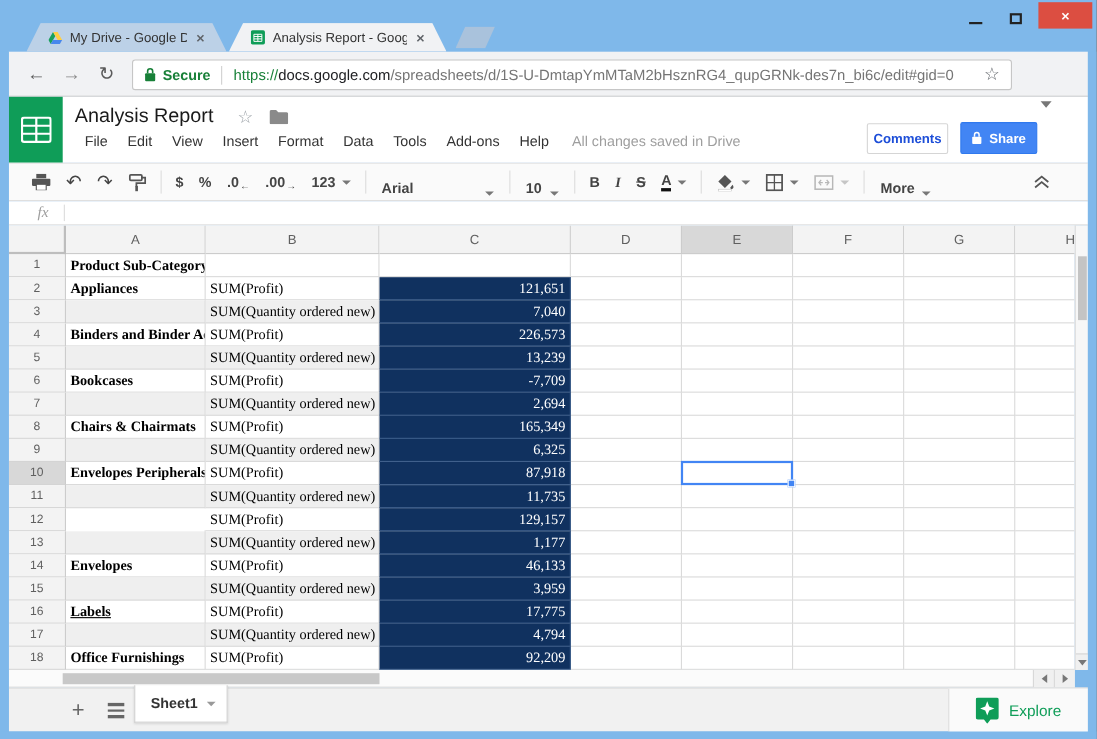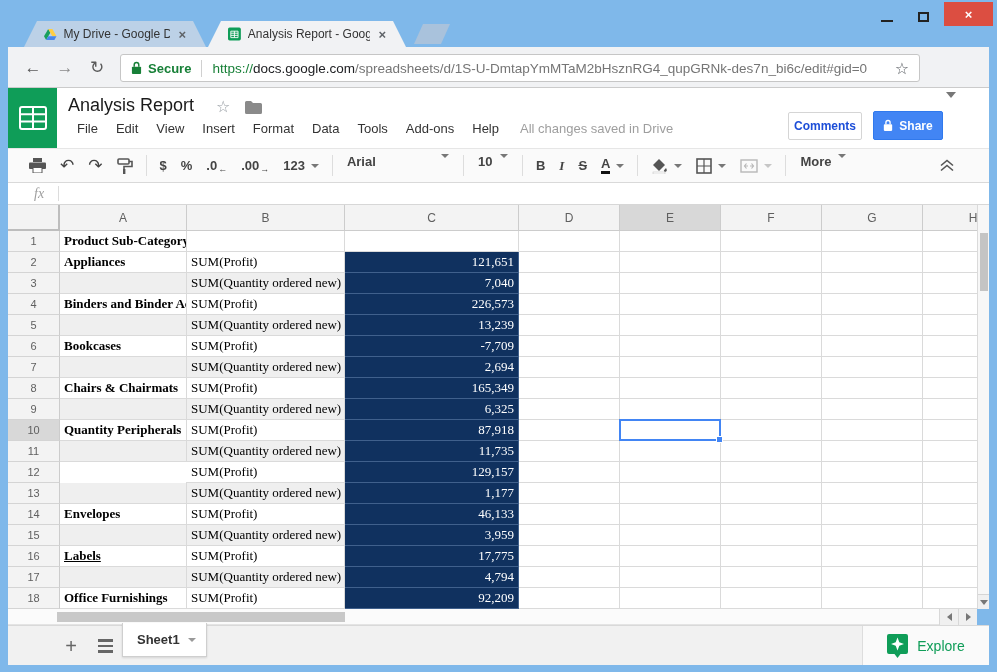--- a/index.html
+++ b/index.html
@@ -45,21 +45,21 @@
   .btn-comments { position:absolute; left:780px; top:24px; width:74px; height:28px; background:#fff; border:1px solid #D5D5D5; border-radius:2px; font-size:12px; font-weight:bold; color:#1d4ed8; display:flex; align-items:center; justify-content:center; }
   .btn-share { position:absolute; left:865px; top:23px; width:70px; height:29px; background:var(--share_blue,#4285F4); border:1px solid #3079ED; border-radius:2px; color:#fff; font-size:12px; font-weight:bold; display:flex; align-items:center; justify-content:center; gap:6px; }
   .hdr-caret { position:absolute; left:938px; top:4px; width:0; height:0; border-left:5px solid transparent; border-right:5px solid transparent; border-top:6px solid #777; }
 
   
   .gs-toolbar { position:absolute; left:8px; top:148px; width:981px; height:35px; background:#FAFAFA; border-top:1px solid #E6E6E6; border-bottom:1px solid #D9D9D9; display:flex; align-items:center; padding-left:14px; }
   .t-btn { display:flex; align-items:center; justify-content:center; height:24px; padding:0 7px; color:#444; font-size:14px; }
   .t-txt { font-size:13px; font-weight:bold; color:#444; }
   .t-sep { width:1px; height:21px; background:#DDD; margin:0 6px; }
   .t-caret { width:0; height:0; border-left:4px solid transparent; border-right:4px solid transparent; border-top:4px solid #777; margin-left:6px; }
-  .t-dd { display:flex; align-items:flex-start; height:24px; padding:0 8px; }
+  .t-dd { display:flex; align-items:flex-end; height:24px; padding:0 8px; }
   .t-font { width:118px; } .t-font .t-caret { margin-left:auto; }
   .t-size { width:46px; } .t-size .t-caret { margin-left:auto; }
   .t-dim { opacity:.4; }
   .tiny-arr { font-size:9px; color:#444; margin-left:1px; margin-top:7px; }
   .t-A { font-weight:bold; border-bottom:3px solid #111; line-height:14px; }
   .t-collapse { margin-left:auto; margin-right:28px; }
 
   
   .gs-formula { position:absolute; left:8px; top:183px; width:981px; height:22px; background:#fff; border-bottom:1px solid #D7D7D7; display:flex; align-items:center; }
   .fx { font-family:"Liberation Serif","DejaVu Serif",serif; font-style:italic; color:#9e9e9e; font-size:14px; margin-left:26px; }
@@ -395,21 +395,21 @@
         <div class="g-cell band" style="width: 158px;">SUM(Quantity ordered new)</div>
         <div class="g-cell navy" style="width: 174px;">6,325</div>
         <div class="g-cell" style="width: 101px;"></div>
         <div class="g-cell" style="width: 101px;"></div>
         <div class="g-cell" style="width: 101px;"></div>
         <div class="g-cell" style="width: 101px;"></div>
         <div class="g-cell" style="width: 101px;"></div>
       </div>
       <div class="g-row">
         <div class="g-row-hdr sel">10</div>
-        <div class="g-cell colA" style="width: 127px;">Quantity Peripherals</div>
+        <div class="g-cell colA" style="width: 127px;">Envelopes Peripherals</div>
         <div class="g-cell" style="width: 158px;">SUM(Profit)</div>
         <div class="g-cell navy" style="width: 174px;">87,918</div>
         <div class="g-cell" style="width: 101px;"></div>
         <div class="g-cell" style="width: 101px;"></div>
         <div class="g-cell" style="width: 101px;"></div>
         <div class="g-cell" style="width: 101px;"></div>
         <div class="g-cell" style="width: 101px;"></div>
       </div>
       <div class="g-row">
         <div class="g-row-hdr">11</div>

